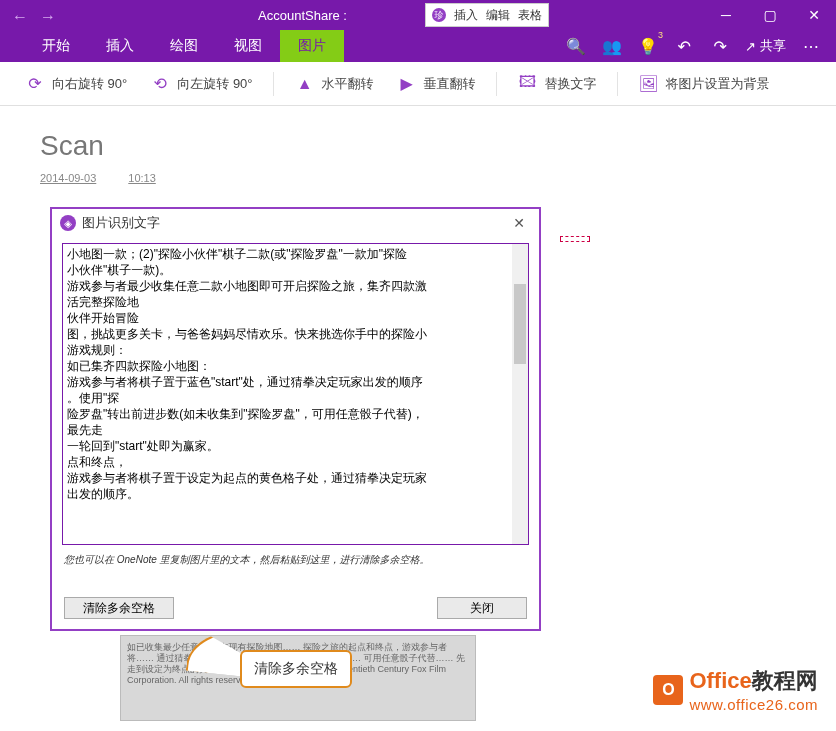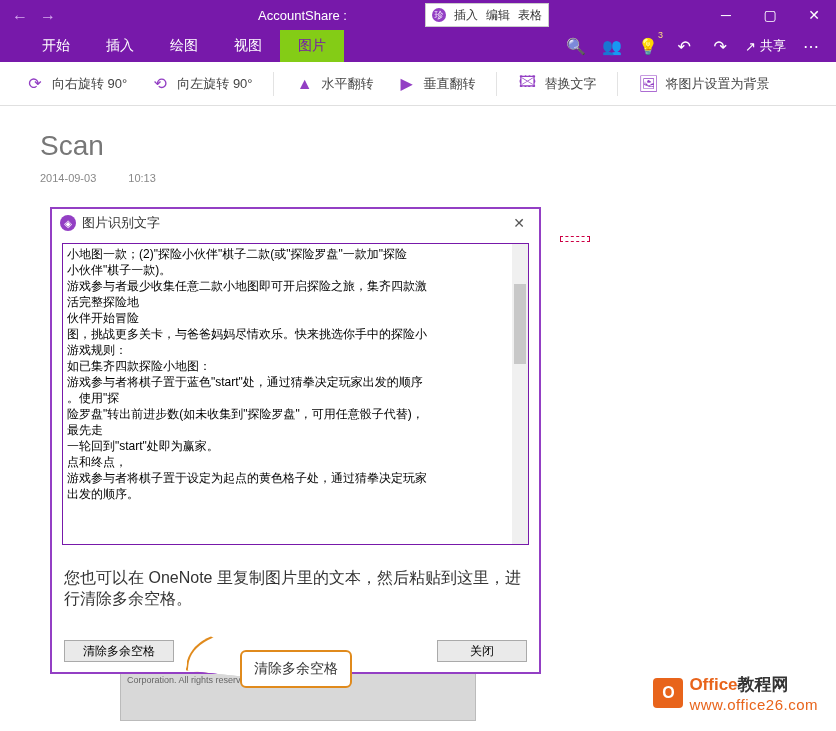--- a/index.html
+++ b/index.html
@@ -26,47 +26,47 @@
 
     
     .toolbar { height: 44px; background: #fff; border-bottom: 1px solid #e0e0e0; display: flex; align-items: center; padding: 0 18px; gap: 10px; color: #444; font-size: 13px; }
     .tool { display: flex; align-items: center; gap: 6px; padding: 4px 6px; }
     .tool-icon { width: 22px; height: 22px; display: flex; align-items: center; justify-content: center; color: #933FC4; font-size: 16px; }
     .sep { width: 1px; height: 24px; background: #e3e3e3; margin: 0 4px; }
 
     
     .page { padding: 24px 40px; }
     .page-title { font-size: 28px; color: #777; font-weight: 300; }
-    .page-date { font-size: 11px; color: #888; margin-top: 10px; display: flex; gap: 32px; }
+    .page-date { font-size: 11px; color: #888; margin-top: 10px; display: flex; gap: 32px; text-decoration: underline; }
 
     
     .ocr-dialog { position: absolute; left: 50px; top: 207px; width: 491px; border: 2px solid #933FC4; background: #fff; }
     .dlg-title { height: 28px; display: flex; align-items: center; padding: 0 8px; font-size: 13px; color: #333; }
     .dlg-title .gem { width: 16px; height: 16px; background: #933FC4; border-radius: 50%; display: inline-flex; align-items: center; justify-content: center; color: #fff; font-size: 10px; margin-right: 6px; }
     .dlg-close { margin-left: auto; width: 24px; text-align: center; font-size: 14px; color: #555; }
     .dlg-body { padding: 6px 10px 10px; }
     .text-area { border: 1px solid #7719AA; padding: 2px 4px; font-size: 12px; line-height: 16px; color: #000; height: 302px; overflow: hidden; position: relative; font-family: SimSun, monospace; }
     .text-area .scroll { position: absolute; right: 0; top: 0; width: 16px; height: 100%; background: #f0f0f0; }
     .text-area .thumb { position: absolute; left: 2px; top: 40px; width: 12px; height: 80px; background: #c8c8c8; }
-    .hint { font-size: 16px; color: #333; margin-top: 23px; padding-left: 2px; }
+    .hint { font-size: 10px; color: #333; margin-top: 8px; padding-left: 2px; font-style: italic; }
     .dlg-btns { display: flex; justify-content: space-between; margin-top: 30px; padding: 0 2px; }
     .dlg-btn { min-width: 90px; height: 22px; background: #eaeaea; border: 1px solid #aaa; font-size: 12px; display: flex; align-items: center; justify-content: center; }
 
     
     .callout { position: absolute; left: 240px; top: 650px; width: 112px; height: 38px; border: 2px solid #e08a1c; border-radius: 6px; background: #fff; display: flex; align-items: center; justify-content: center; font-size: 14px; color: #333; }
     .callout-tail { position: absolute; left: 188px; top: 628px; width: 62px; height: 46px; border-left: 2px solid #e08a1c; border-top: 2px solid #e08a1c; border-top-left-radius: 60px 40px; border-right: none; border-bottom: none; background: #fff; transform: rotate(6deg); clip-path: polygon(0 0, 100% 58%, 100% 100%, 0 100%); }
 
     
     .side-mark { position: absolute; left: 560px; top: 236px; width: 30px; height: 6px; border: 1px dashed #c04; }
     .scanned-bg { position: absolute; left: 120px; top: 635px; width: 356px; height: 86px; background: #d8d8d8; border: 1px solid #bbb; font-size: 9px; color: #666; padding: 6px; line-height: 11px; overflow: hidden; }
 
     
     .watermark { position: absolute; right: 18px; bottom: 18px; display: flex; align-items: center; gap: 6px; }
     .wm-logo { width: 30px; height: 30px; background: #E8641B; border-radius: 4px; display: flex; align-items: center; justify-content: center; color: #fff; font-weight: bold; font-size: 16px; }
-    .wm-text { font-size: 17px; font-weight: bold; }
+    .wm-text { font-size: 22px; font-weight: bold; }
     .wm-text .o1 { color: #E8641B; }
     .wm-text .o2 { color: #333; }
     .wm-url { font-size: 15px; color: #E8641B; letter-spacing: 0.5px; }
 
     .ta-line { white-space: pre; }
   </style>
 </head>
 <body>
 
 <div class="title-bar">

